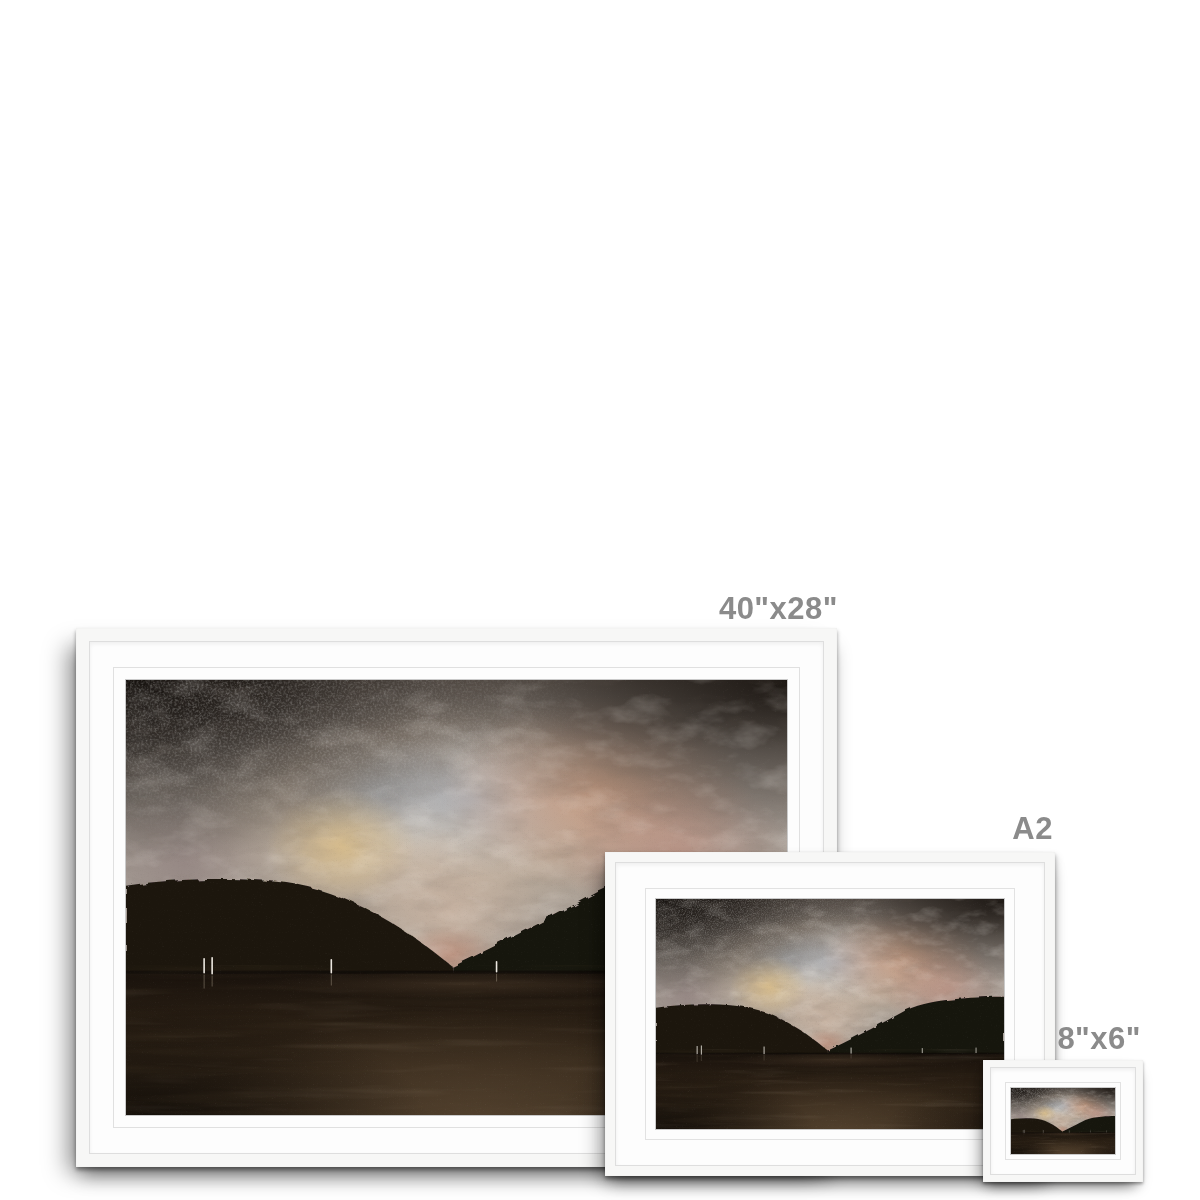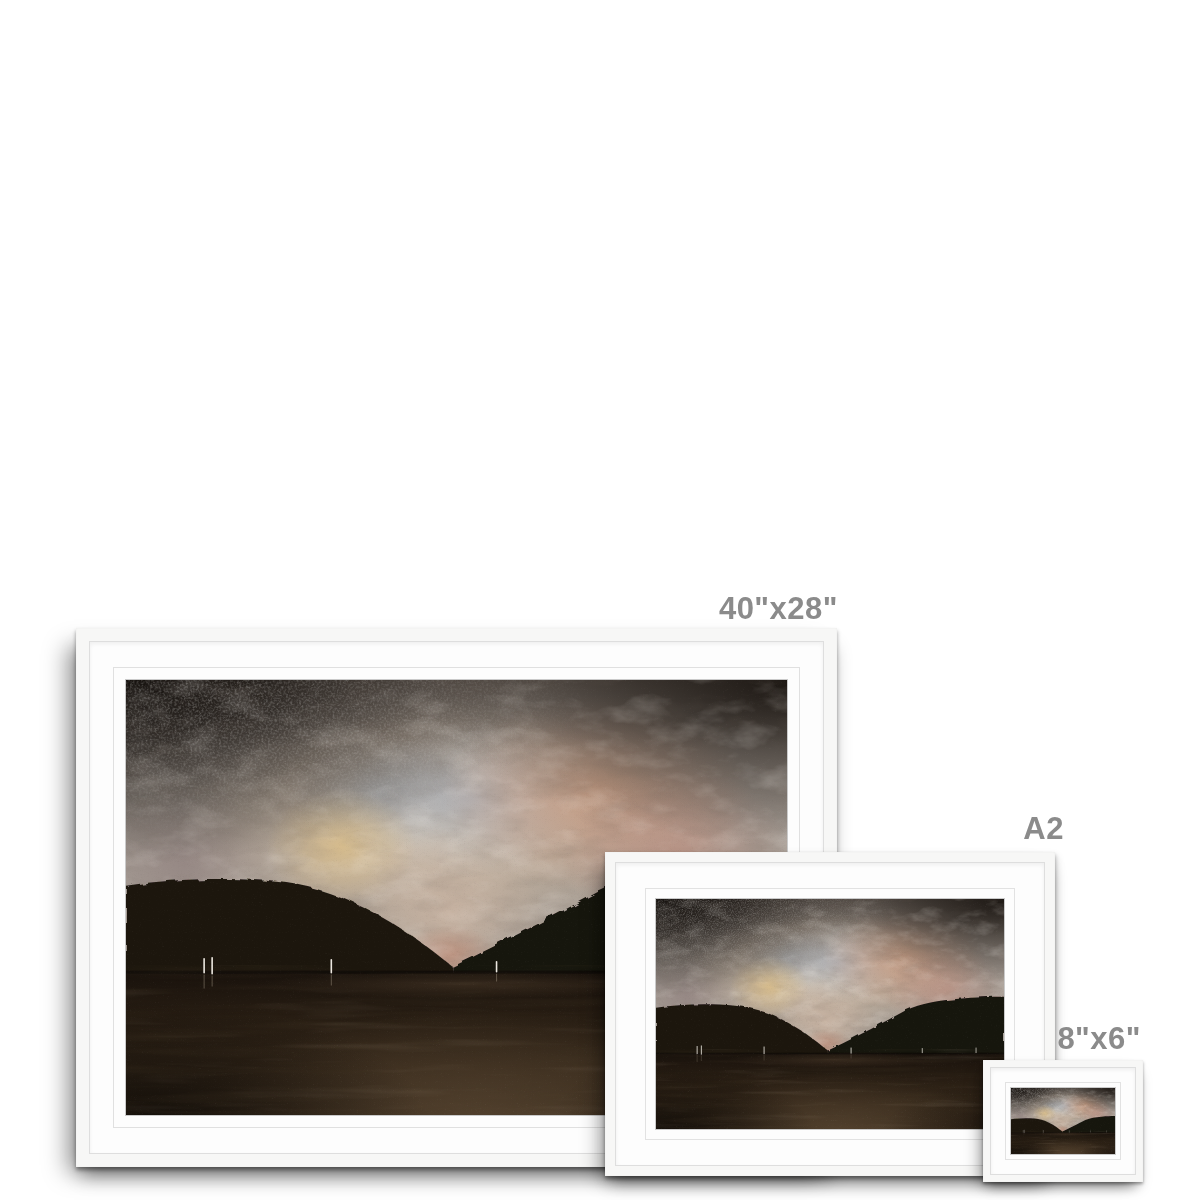--- a/index.html
+++ b/index.html
@@ -3,21 +3,21 @@
 <meta charset="utf-8">
 <style>
   html,body{margin:0;padding:0;background:#ffffff;}
   *{box-sizing:border-box;}
   .stage{position:relative;width:1200px;height:1200px;background:#ffffff;overflow:hidden;
          font-family:"Liberation Sans", sans-serif;}
   .defs-svg{position:absolute;width:0;height:0;}
   .size-label{position:absolute;z-index:4;font-weight:bold;font-size:31px;line-height:1;
               color:#8b8b8b;letter-spacing:0.5px;}
   .lbl-large{top:593px;right:362px;}
-  .lbl-a2{top:813px;right:136px;text-align:right;}
+  .lbl-a2{top:813px;right:147px;text-align:right;}
   .lbl-small{top:1023px;right:59px;}
   .frame{position:absolute;background:#f7f7f6;}
   .f-large{left:76px;top:628px;width:761px;height:539px;padding:13px;z-index:1;
            box-shadow:0 3px 4px rgba(0,0,0,.38), 0 14px 18px -6px rgba(0,0,0,.42),
                       -16px 12px 22px -6px rgba(0,0,0,.35), inset 0 0 2px rgba(0,0,0,.06);}
   .f-a2{left:605px;top:852px;width:450px;height:324px;padding:10px;z-index:2;
         box-shadow:0 3px 4px rgba(0,0,0,.35), 0 12px 16px -6px rgba(0,0,0,.40),
                    -12px 10px 18px -6px rgba(0,0,0,.33), 4px 2px 8px -2px rgba(0,0,0,.12),
                    inset 0 0 2px rgba(0,0,0,.06);}
   .f-small{left:983px;top:1060px;width:160px;height:122px;padding:7px;z-index:3;

